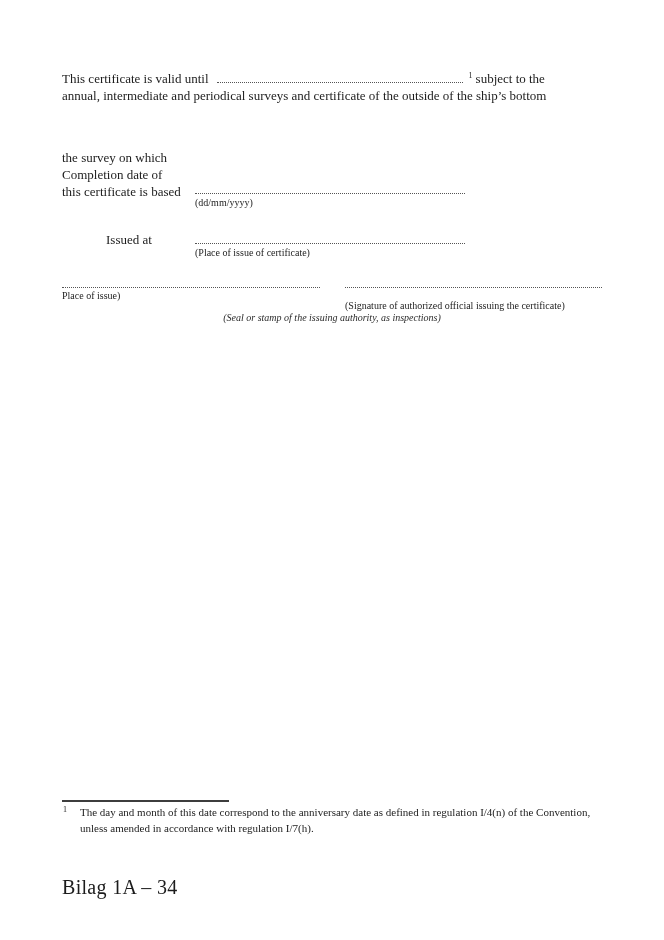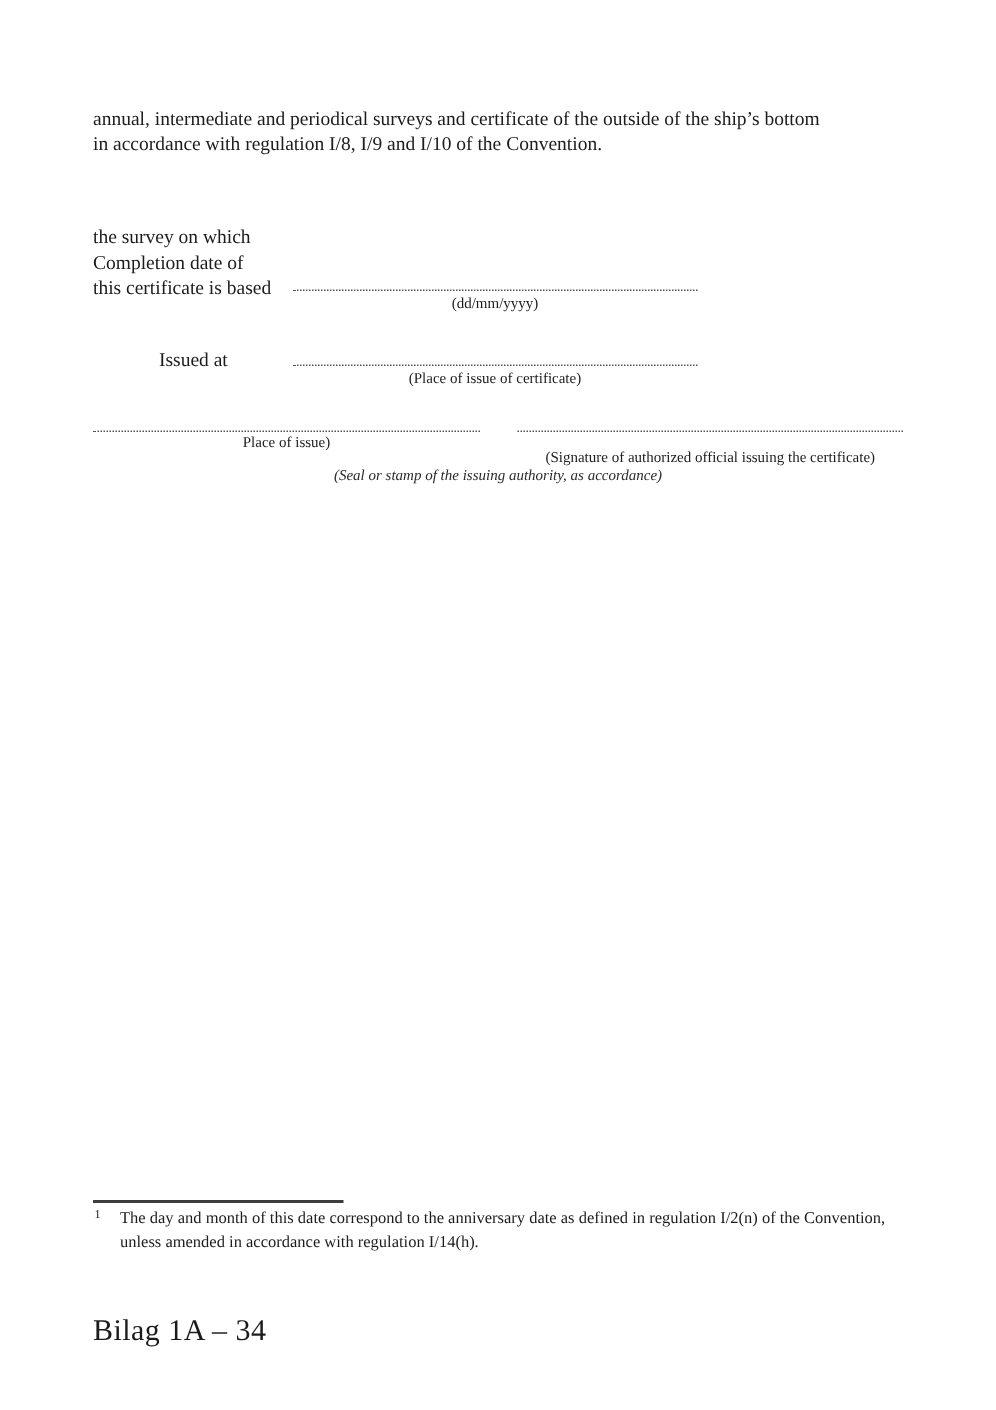--- a/index.html
+++ b/index.html
@@ -40,21 +40,20 @@
 
   sup.fnref {
     font-size: 8px;
     line-height: 0;
     margin-left: 6px;
     margin-right: 3px;
   }
 
   .caption {
     font-size: 10px;
-    text-align: center;
     line-height: 12px;
   }
   .seal-note {
     font-size: 10px;
     font-style: italic;
     text-align: center;
     color: #2a2a2a;
   }
 
   .label-lines { line-height: 17px; }
@@ -75,45 +74,47 @@
     font-size: 20px;
     letter-spacing: 0.3px;
   }
 </style>
 </head>
 <body>
 
 <div class="page">
 
   <div class="abs para" style="left:62px; top:70px; width:520px;">
+    <div>
+      <span>This certificate is valid until</span><span class="blank blank-inline"></span><sup class="fnref">1</sup><span>subject to the</span>
+    </div>
     <div>annual, intermediate and periodical surveys and certificate of the outside of the ship’s bottom</div>
-    <div>in accordance with regulation I/8, I/9 and I/10 of the Convention.</div>
   </div>
 
   <div class="abs label-lines" style="left:62px; top:149px; width:160px;">
     <div>the survey on which</div>
     <div>Completion date of</div>
     <div>this certificate is based</div>
   </div>
   <div class="abs rule-dotted" style="left:195px; top:193px; width:270px;"></div>
   <div class="abs caption" style="left:195px; top:197px; width:270px;">(dd/mm/yyyy)</div>
 
   <div class="abs" style="left:62px; top:232px;margin-left:44px;">Issued at</div>
   <div class="abs rule-dotted" style="left:195px; top:243px; width:270px;"></div>
   <div class="abs caption" style="left:195px; top:247px; width:270px;">(Place of issue of certificate)</div>
 
   <div class="abs rule-dotted" style="left:62px; top:287px; width:258px;"></div>
   <div class="abs rule-dotted" style="left:345px; top:287px; width:257px;"></div>
   <div class="abs caption" style="left:62px; top:290px; width:258px;">Place of issue)</div>
   <div class="abs caption" style="left:345px; top:300px; width:257px;">(Signature of authorized official issuing the certificate)</div>
 
-  <div class="abs seal-note" style="left:0; top:312px; width:664px;">(Seal or stamp of the issuing authority, as accordance)</div>
+  <div class="abs seal-note" style="left:0; top:312px; width:664px;">(Seal or stamp of the issuing authority, as inspections)</div>
 
   <div class="abs fn-rule" style="left:62px; top:800px; width:167px;"></div>
   <div class="abs fn-ref" style="left:63px; top:805px;">1</div>
   <div class="abs footnote" style="left:80px; top:805px; width:540px;">
-    <div>The day and month of this date correspond to the anniversary date as defined in regulation I/2(n) of the Convention,</div>
-    <div>unless amended in accordance with regulation I/14(h).</div>
+    <div>The day and month of this date correspond to the anniversary date as defined in regulation I/4(n) of the Convention,</div>
+    <div>unless amended in accordance with regulation I/7(h).</div>
   </div>
 
   <div class="abs footer-label" style="left:62px; top:876px;">Bilag 1A – 34</div>
 
 </div>
 
 </body></html>

